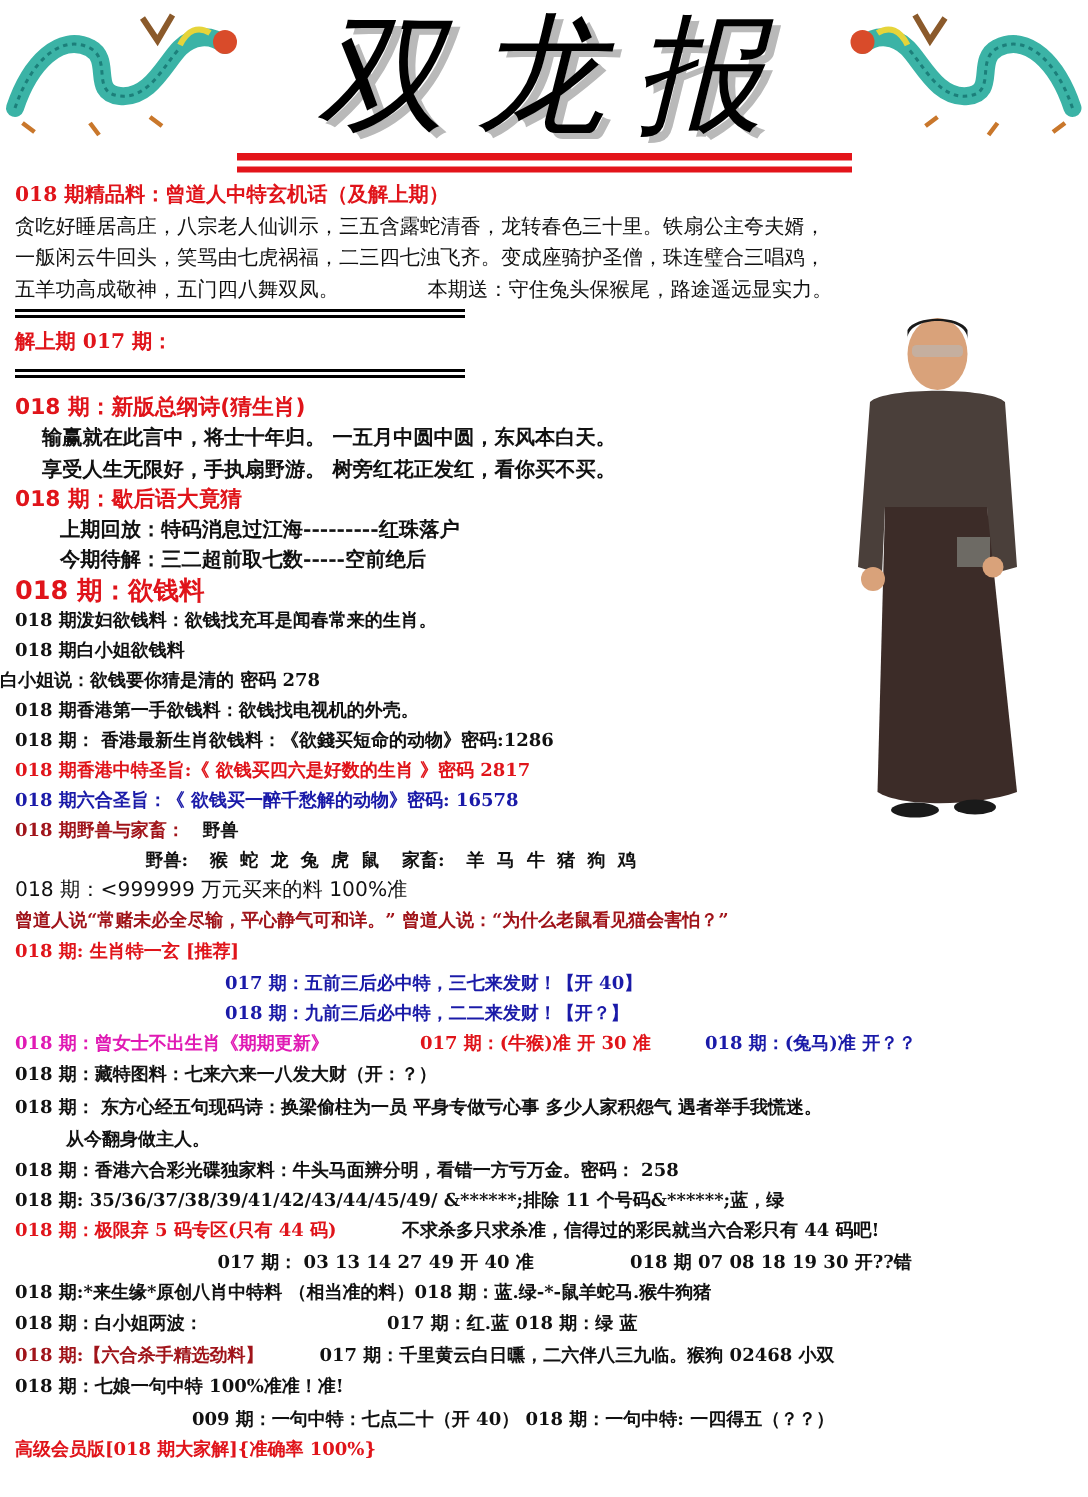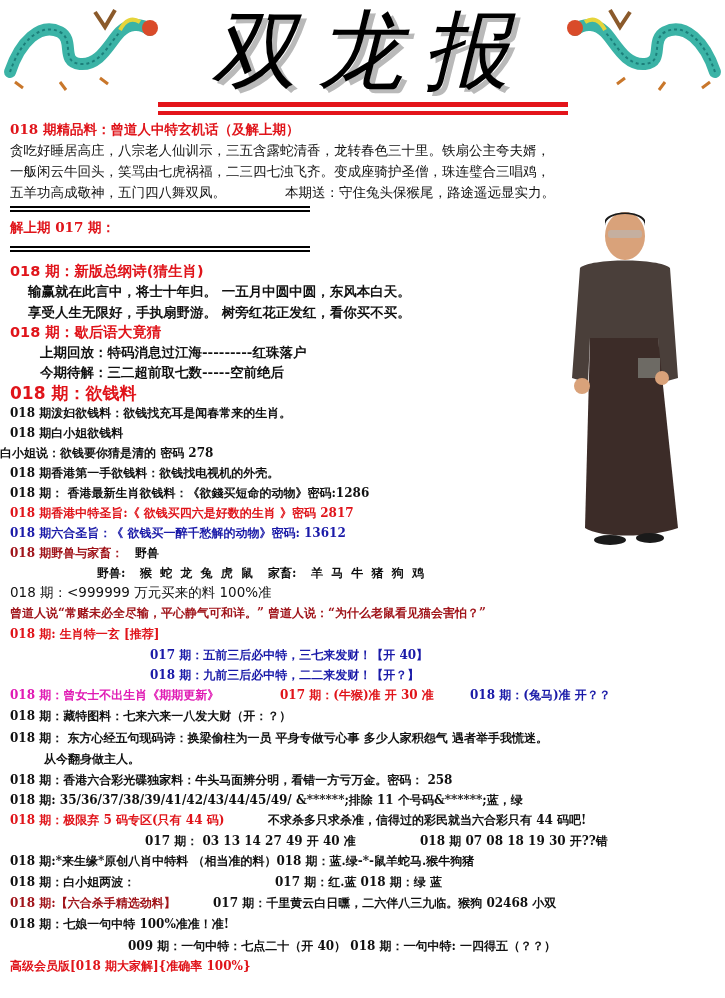--- a/index.html
+++ b/index.html
@@ -74,21 +74,21 @@
 <div class="abs blk b s14" style="left:40px;top:344px;">上期回放：特码消息过江海---------红珠落户</div>
 <div class="abs blk b s14" style="left:40px;top:364px;">今期待解：三二超前取七数-----空前绝后</div>
 
 <div class="abs red b sans" style="left:10px;top:382px;font-size:17px;">018 期：欲钱料</div>
 <div class="abs blk b s13" style="left:10px;top:405px;">018 期泼妇欲钱料：欲钱找充耳是闻春常来的生肖。</div>
 <div class="abs blk b s13" style="left:10px;top:425px;">018 期白小姐欲钱料</div>
 <div class="abs blk b s13" style="left:0;top:445px;">白小姐说：欲钱要你猜是清的  密码 278</div>
 <div class="abs blk b s13" style="left:10px;top:465px;">018 期香港第一手欲钱料：欲钱找电视机的外壳。</div>
 <div class="abs blk b s13" style="left:10px;top:485px;">018 期：  香港最新生肖欲钱料：《欲錢买短命的动物》密码:1286</div>
 <div class="abs red b s13" style="left:10px;top:505px;">018 期香港中特圣旨:《  欲钱买四六是好数的生肖  》密码 2817</div>
-<div class="abs blue b s13" style="left:10px;top:525px;">018 期六合圣旨：《  欲钱买一醉千愁解的动物》密码: 13612</div>
+<div class="abs blue b s13" style="left:10px;top:525px;">018 期六合圣旨：《  欲钱买一醉千愁解的动物》密码: 16578</div>
 
 <div class="abs dred b s13" style="left:10px;top:545px;">018 期野兽与家畜：</div>
 <div class="abs blk b s13" style="left:135px;top:545px;">野兽</div>
 <div class="abs blk b s13" style="left:97px;top:565px;">野兽:</div>
 <div class="abs blk b s13" style="left:140px;top:565px;letter-spacing:2px;">猴 蛇 龙 兔 虎 鼠</div>
 <div class="abs blk b s13" style="left:268px;top:565px;">家畜:</div>
 <div class="abs blk b s13" style="left:311px;top:565px;letter-spacing:2px;">羊 马 牛 猪 狗 鸡</div>
 <div class="abs blk s14 sans" style="left:10px;top:584px;">018 期：&lt;999999 万元买来的料 100%准</div>
 <div class="abs dred b s13" style="left:10px;top:605px;">曾道人说“常赌未必全尽输，平心静气可和详。”   曾道人说：“为什么老鼠看见猫会害怕？”</div>
 
@@ -106,21 +106,21 @@
 <div class="abs blk b s13" style="left:10px;top:772px;">018 期：香港六合彩光碟独家料：牛头马面辨分明，看错一方亏万金。密码： 258</div>
 <div class="abs blk b s13" style="left:10px;top:792px;font-size:12px;">018 期: 35/36/37/38/39/41/42/43/44/45/49/ &amp;******;排除 11 个号码&amp;******;蓝，绿</div>
 
 <div class="abs red b s13" style="left:10px;top:812px;">018 期：极限弃 5 码专区(只有 44 码)</div>
 <div class="abs blk b s13" style="left:268px;top:812px;">不求杀多只求杀准，信得过的彩民就当六合彩只有 44 码吧!</div>
 <div class="abs blk b s13" style="left:145px;top:833px;">017 期： 03  13  14  27  49 开 40 准</div>
 <div class="abs blk b s13" style="left:420px;top:833px;">018 期 07 08  18  19 30 开??错</div>
 
 <div class="abs blk b s13" style="left:10px;top:853px;">018 期:*来生缘*原创八肖中特料  （相当准的料）018 期：蓝.绿-*-鼠羊蛇马.猴牛狗猪</div>
 <div class="abs blk b s13" style="left:10px;top:874px;">018 期：白小姐两波：</div>
-<div class="abs blk b s13" style="left:258px;top:874px;margin-left:17px;">017 期：红.蓝    018 期：绿  蓝</div>
+<div class="abs blk b s13" style="left:258px;top:874px;">017 期：红.蓝    018 期：绿  蓝</div>
 
 <div class="abs dred b s13" style="left:10px;top:895px;">018 期:【六合杀手精选劲料】</div>
 <div class="abs blk b s13" style="left:165px;top:895px;margin-left:48px;">017 期：千里黄云白日曛，二六伴八三九临。猴狗  02468 小双</div>
 
 <div class="abs blk b s13" style="left:10px;top:916px;">018 期：七娘一句中特 100%准准！准!</div>
 <div class="abs blk b s13" style="left:128px;top:938px;">009 期：一句中特：七点二十（开 40）  018 期：一句中特: 一四得五（？？）</div>
 
 <div class="abs red b s13" style="left:10px;top:958px;">高级会员版[018 期大家解]{准确率 100%}</div>
 <div class="abs blk b s13" style="left:0;top:978px;margin-top:44px;">[高级会员版]017 期猴前猪后来出特, 今期必出八六九开 40  准</div>
 

